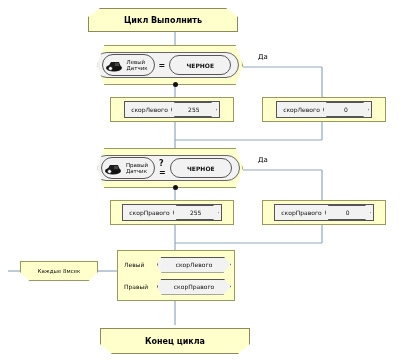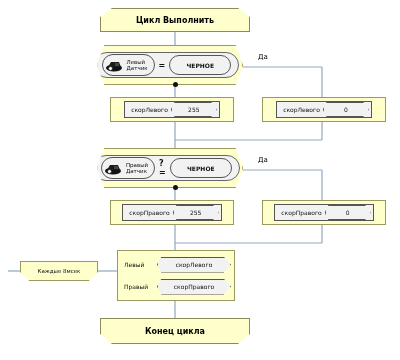--- a/index.html
+++ b/index.html
@@ -123,21 +123,21 @@
       <line x1="322" y1="224" x2="322" y2="243"></line>
       <line x1="322" y1="243" x2="175" y2="243"></line>
 
       <line x1="97" y1="271" x2="118" y2="271"></line>
       <line x1="8" y1="271" x2="22" y2="271"></line>
 
       <line x1="175" y1="301" x2="175" y2="325"></line>
     </g>
   </svg>
 
-  <div class="node term start" style="left:100px;top:8px;width:150px;height:24px;">
+  <div class="node term start" style="left:88px;top:8px;width:150px;height:24px;">
     <span>Цикл Выполнить</span>
   </div>
 
   <div class="node decision" style="left:97px;top:45px;width:146px;height:40px;">
     <div class="cond">
       <div class="sensorpill">
         <svg width="17" height="13" viewBox="0 0 17 13">
           <ellipse cx="8" cy="9" rx="8" ry="3.4" fill="#111"></ellipse>
           <path d="M2 8 L5 3 L13 3 L15 8 Z" fill="#1a1a1a"></path>
           <circle cx="4.5" cy="9.5" r="2" fill="#f2f2f2" stroke="#111" stroke-width="0.6"></circle>
@@ -230,17 +230,17 @@
         <rect x="2" y="4" width="8" height="8" rx="1" fill="#e8eef5" stroke="#2d4a6b" stroke-width="0.7"></rect>
         <circle cx="6" cy="8" r="2.4" fill="#4a6f99"></circle>
         <circle cx="6" cy="8" r="1" fill="#dce6f0"></circle>
         <rect x="10.5" y="5.5" width="3.5" height="5" fill="#cfd9e4" stroke="#2d4a6b" stroke-width="0.6"></rect>
       </svg>
       <span class="motor-name">Правый</span>
       <span class="motor-chev">скорПравого</span>
     </div>
   </div>
 
-  <div class="node term end" style="left:100px;top:318px;width:150px;height:26px;">
+  <div class="node term end" style="left:100px;top:328px;width:150px;height:26px;">
     <span>Конец цикла</span>
   </div>
 
 </div>
 
 </body></html>

